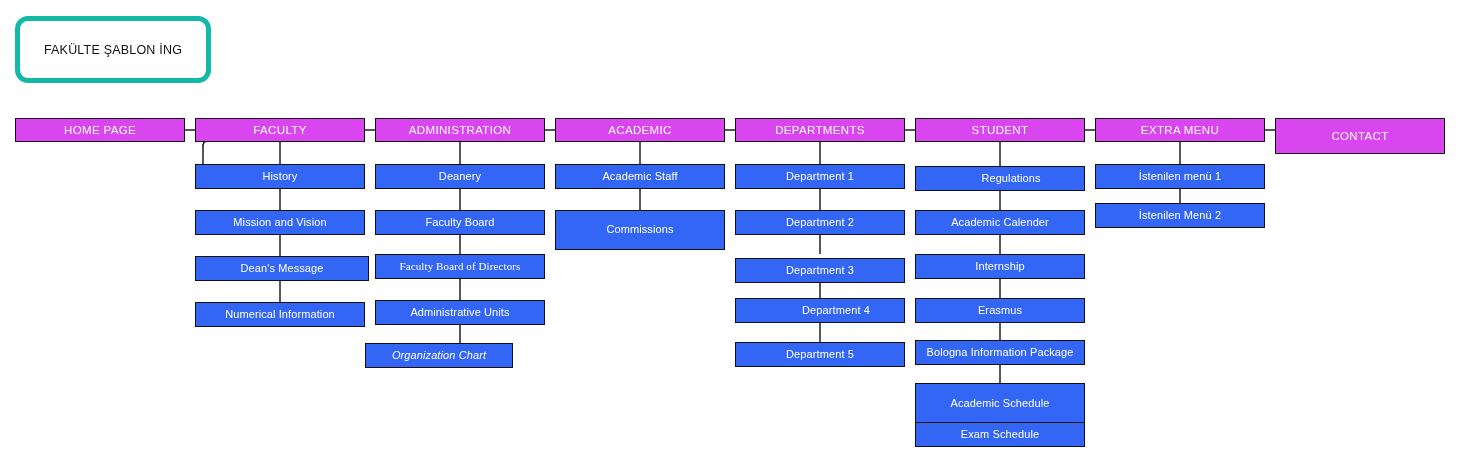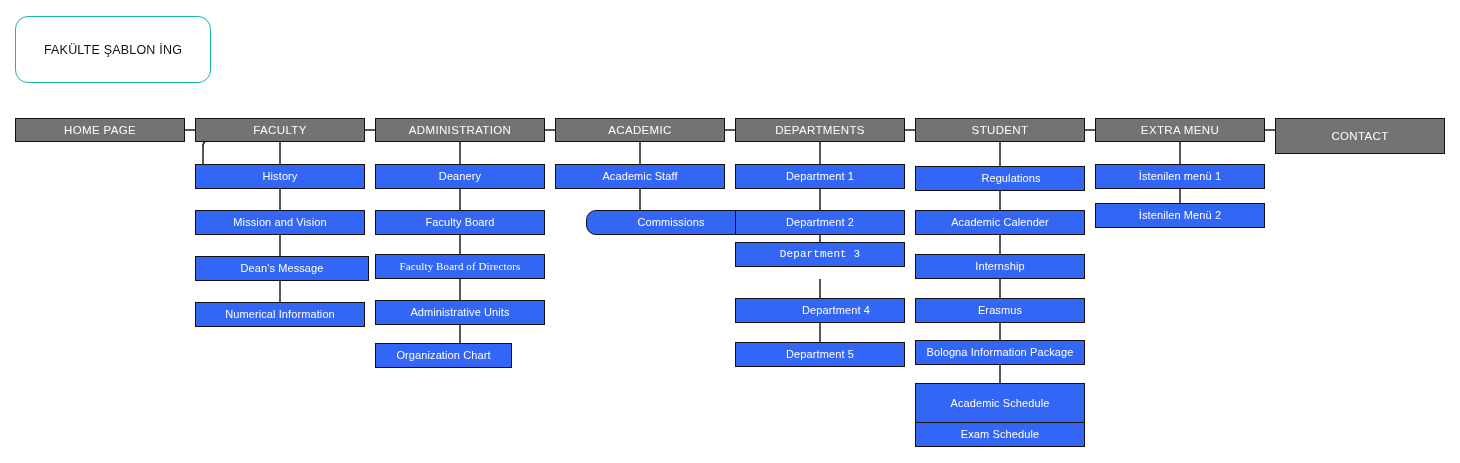--- a/index.html
+++ b/index.html
@@ -21,21 +21,21 @@
     overflow: hidden;
   }
 
   
   .title-card {
     position: absolute;
     left: 15px;
     top: 16px;
     width: 196px;
     height: 67px;
-    border: 1px solid #14b8a6;
+    border: 5px solid #14b8a6;
     border-radius: 13px;
     background: #ffffff;
     box-sizing: border-box;
   }
   .title-card .title-text {
     position: absolute;
     left: 0;
     right: 0;
     top: 50%;
     transform: translateY(-50%);
@@ -64,21 +64,21 @@
     align-items: center;
     justify-content: center;
     text-align: center;
     color: #ffffff;
     border: 1px solid #111111;
     line-height: 1.05;
     overflow: hidden;
     white-space: nowrap;
   }
   .node.top {
-    background: #737373;
+    background: #d946ef;
     font-size: 11.5px;
     letter-spacing: 0.35px;
   }
   .node.sub {
     background: #3366f5;
     font-size: 11px;
     letter-spacing: 0.1px;
   }
 </style>
 </head>
@@ -131,28 +131,28 @@
       <div class="node top" style="left: 195px; top: 118px; width: 170px; height: 24px;">FACULTY</div>
       <div class="node sub" style="left: 195px; top: 164px; width: 170px; height: 25px;">History</div>
       <div class="node sub" style="left: 195px; top: 210px; width: 170px; height: 25px;">Mission and Vision</div>
       <div class="node sub" style="left: 195px; top: 256px; width: 174px; height: 25px;">Dean's Message</div>
       <div class="node sub" style="left: 195px; top: 302px; width: 170px; height: 25px;">Numerical Information</div>
       <div class="node top" style="left: 375px; top: 118px; width: 170px; height: 24px;">ADMINISTRATION</div>
       <div class="node sub" style="left: 375px; top: 164px; width: 170px; height: 25px;">Deanery</div>
       <div class="node sub" style="left: 375px; top: 210px; width: 170px; height: 25px;">Faculty Board</div>
       <div class="node sub" style="left: 375px; top: 254px; width: 170px; height: 25px; font-family: Liberation Serif, serif;">Faculty Board of Directors</div>
       <div class="node sub" style="left: 375px; top: 300px; width: 170px; height: 25px;">Administrative Units</div>
-      <div class="node sub" style="left: 375px; top: 343px; width: 137px; height: 25px;">Organization Chart</div>
+      <div class="node sub" style="left: 365px; top: 343px; width: 148px; height: 25px; font-style: italic;">Organization Chart</div>
       <div class="node top" style="left: 555px; top: 118px; width: 170px; height: 24px;">ACADEMIC</div>
       <div class="node sub" style="left: 555px; top: 164px; width: 170px; height: 25px;">Academic Staff</div>
-      <div class="node sub" style="left: 586px; top: 210px; width: 170px; height: 25px; border-radius: 10px;">Commissions</div>
+      <div class="node sub" style="left: 555px; top: 210px; width: 170px; height: 40px;">Commissions</div>
       <div class="node top" style="left: 735px; top: 118px; width: 170px; height: 24px;">DEPARTMENTS</div>
       <div class="node sub" style="left: 735px; top: 164px; width: 170px; height: 25px;">Department 1</div>
       <div class="node sub" style="left: 735px; top: 210px; width: 170px; height: 25px;">Department 2</div>
-      <div class="node sub" style="left: 735px; top: 242px; width: 170px; height: 25px; font-family: Liberation Mono, monospace;">Department 3</div>
+      <div class="node sub" style="left: 735px; top: 258px; width: 170px; height: 25px;">Department 3</div>
       <div class="node sub" style="left: 735px; top: 298px; width: 170px; height: 25px; padding-left: 32px;">Department 4</div>
       <div class="node sub" style="left: 735px; top: 342px; width: 170px; height: 25px;">Department 5</div>
       <div class="node top" style="left: 915px; top: 118px; width: 170px; height: 24px;">STUDENT</div>
       <div class="node sub" style="left: 915px; top: 166px; width: 170px; height: 25px; padding-left: 22px;">Regulations</div>
       <div class="node sub" style="left: 915px; top: 210px; width: 170px; height: 25px;">Academic Calender</div>
       <div class="node sub" style="left: 915px; top: 254px; width: 170px; height: 25px;">Internship</div>
       <div class="node sub" style="left: 915px; top: 298px; width: 170px; height: 25px;">Erasmus</div>
       <div class="node sub" style="left: 915px; top: 340px; width: 170px; height: 25px;">Bologna Information Package</div>
       <div class="node sub" style="left: 915px; top: 383px; width: 170px; height: 41px;">Academic Schedule</div>
       <div class="node sub" style="left: 915px; top: 422px; width: 170px; height: 25px;">Exam Schedule</div>

